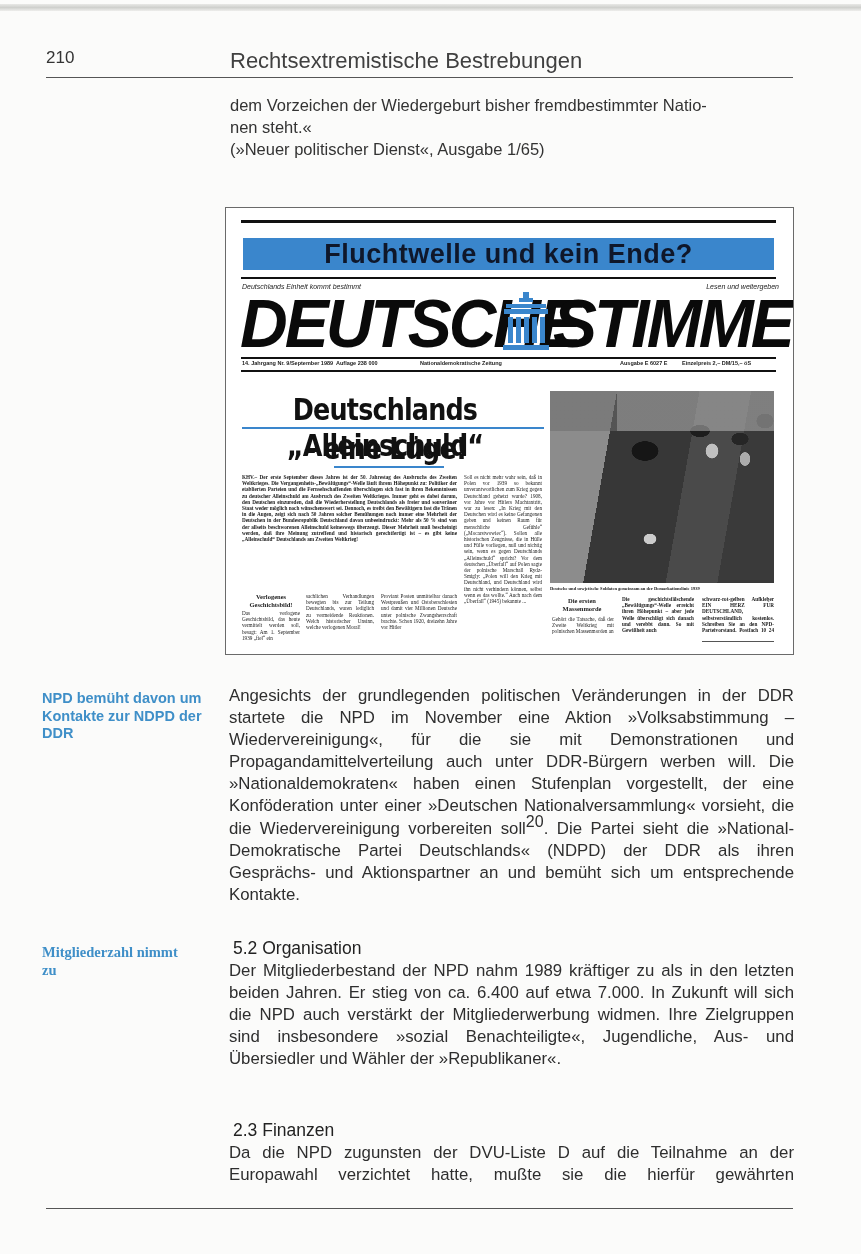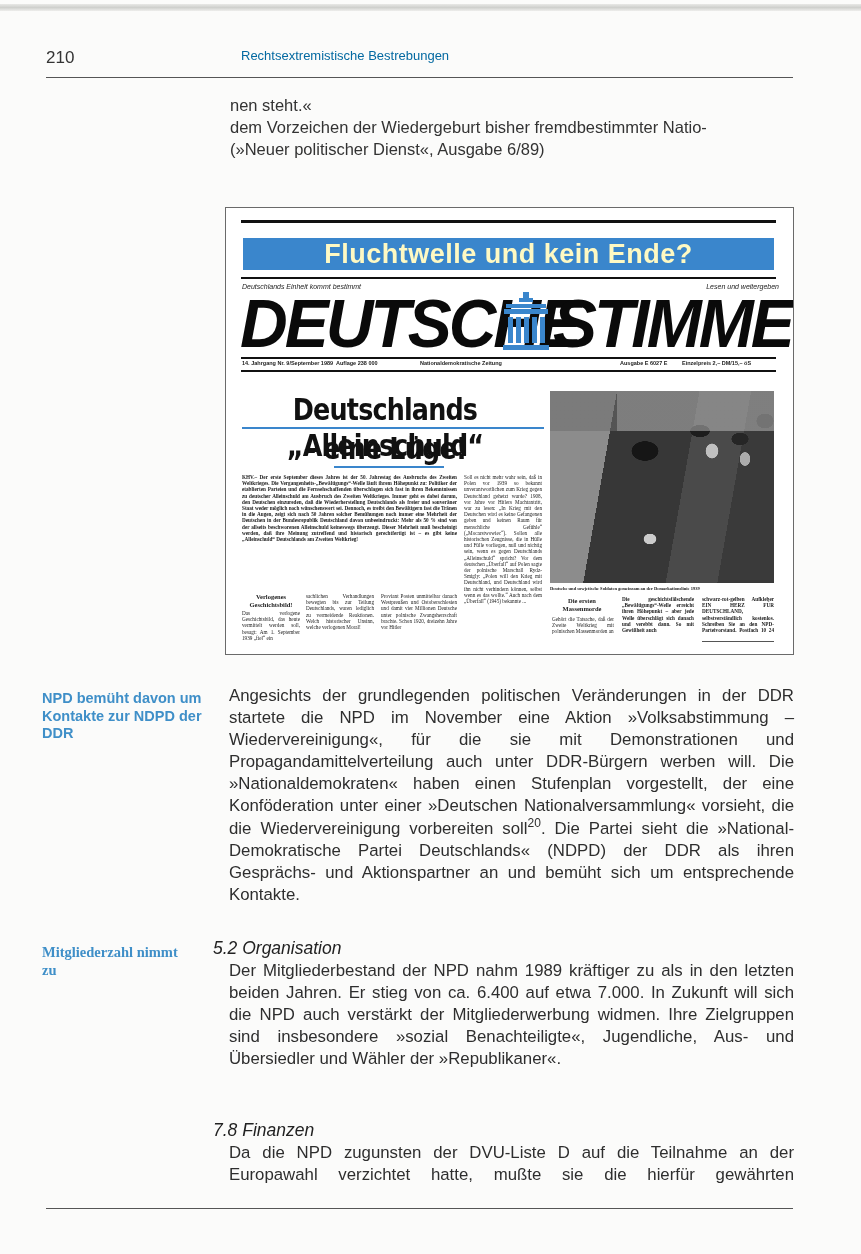--- a/index.html
+++ b/index.html
@@ -3,33 +3,33 @@
 <meta charset="utf-8">
 <style>
   html, body { margin: 0; padding: 0; }
   body {
     width: 861px; height: 1254px; background: #fbfbfa; position: relative; overflow: hidden;
     font-family: "Liberation Sans", sans-serif; color: #2a2a2a;
   }
   .scan-edge { position: absolute; left: 0; top: 4px; width: 861px; height: 7px;
     background: linear-gradient(#e8e8e6, #cfd0cd 50%, #eeeeec); }
   .page-num { position: absolute; left: 46px; top: 48px; font-size: 17px; color: #333; }
-  .running-head { position: absolute; left: 241px; top: 48px; font-size: 13px; color: #0369a1; }
+  .running-head { position: absolute; left: 230px; top: 48px; font-size: 22px; color: #404040; }
   .rule { position: absolute; left: 46px; width: 747px; height: 1px; background: #555; }
   .rule.top { top: 77px; }
   .rule.bottom { top: 1208px; }
   .quote { position: absolute; left: 230px; top: 94px; width: 560px; font-size: 16.5px; line-height: 22px; color: #333; }
   .quote p { margin: 0; }
 
   
   .clip { position: absolute; left: 225px; top: 207px; width: 567px; height: 446px;
     border: 1px solid #6a6a6a; background: #fff; overflow: hidden; }
   .np-rule { position: absolute; left: 15px; width: 535px; background: #111; }
   .banner { position: absolute; left: 17px; top: 30px; width: 531px; height: 32px; background: #3a86cc;
-    color: #fef9c3; font-weight: bold; font-size: 27px; line-height: 32px; text-align: center; letter-spacing: 0.5px; }
+    color: #0f172a; font-weight: bold; font-size: 27px; line-height: 32px; text-align: center; letter-spacing: 0.5px; }
   .slogan-l { position: absolute; left: 16px; top: 75px; font-size: 7px; font-style: italic; color: #222; }
   .slogan-r { position: absolute; right: 14px; top: 75px; font-size: 7px; font-style: italic; color: #222; }
   .masthead-l, .masthead-r { position: absolute; top: 80px; font-weight: bold; font-style: italic;
     font-size: 66px; line-height: 70px; color: #0a0a0a; letter-spacing: -3px; transform: scaleY(1.05); }
   .masthead-l { left: 14px; }
   .masthead-r { left: 327px; }
   .gate-icon { position: absolute; left: 276px; top: 82px; width: 48px; height: 64px; }
   .np-meta { position: absolute; top: 152px; font-size: 5.5px; font-weight: bold; color: #222; white-space: nowrap; }
   .headline { position: absolute; left: 0; width: 318px; text-align: center; font-weight: bold; color: #111;
     font-family: "DejaVu Sans", sans-serif; letter-spacing: -1px; }
@@ -55,36 +55,36 @@
   .photo-top { position: absolute; left: 324px; top: 183px; width: 224px; height: 40px;
     background: linear-gradient(90deg, #6d6d6d 0 30%, #b7b7b7 30% 100%); opacity: .55; }
   .caption { position: absolute; left: 324px; top: 378px; width: 224px; font-family: "Liberation Serif", serif;
     font-size: 4.5px; font-weight: bold; color: #222; }
 
   
   .margin-note { position: absolute; left: 42px; font-weight: bold; font-size: 14.5px; line-height: 17.5px; color: #3f8fc8; }
   .body-text { position: absolute; left: 229px; width: 565px; font-size: 16.8px; line-height: 22.1px; color: #2e2e2e;
     text-align: justify; }
   .body-text p { margin: 0; }
-  .section-head { position: absolute; left: 213px; font-size: 17.5px; color: #222; font-style: italic; }
-  sup { font-size: 12px; line-height: 0; }
+  .section-head { position: absolute; left: 233px; font-size: 17.5px; color: #222; }
+  sup { font-size: 16px; line-height: 0; }
 </style>
 </head>
 <body>
 
 <div class="scan-edge"></div>
 
 <div class="page-num">210</div>
 <div class="running-head">Rechtsextremistische Bestrebungen</div>
 <div class="rule top"></div>
 
 <div class="quote">
+  <p>dem Vorzeichen der Wiedergeburt bisher fremdbestimmter Natio-</p>
   <p>nen steht.«</p>
-  <p>dem Vorzeichen der Wiedergeburt bisher fremdbestimmter Natio-</p>
-  <p>(»Neuer politischer Dienst«, Ausgabe 6/89)</p>
+  <p>(»Neuer politischer Dienst«, Ausgabe 1/65)</p>
 </div>
 
 <div class="clip">
   <div class="np-rule" style="top:12px;height:3px;"></div>
   <div class="banner">Fluchtwelle und kein Ende?</div>
   <div class="np-rule" style="top:69px;height:2px;"></div>
   <div class="slogan-l">Deutschlands Einheit kommt bestimmt</div>
   <div class="slogan-r">Lesen und weitergeben</div>
   <div class="masthead-l">DEUTSCHE</div>
   <svg class="gate-icon" viewBox="0 0 48 64">
@@ -139,18 +139,18 @@
 <div class="body-text" style="top:685px;">
   <p><span>Angesichts der grundlegenden politischen Veränderungen in der DDR startete die NPD im November eine Aktion »Volksabstimmung – Wiedervereinigung«, für die sie mit Demonstrationen und Propagandamittelverteilung auch unter DDR-Bürgern werben will. Die »Nationaldemokraten« haben einen Stufenplan vorgestellt, der eine Konföderation unter einer »Deutschen Nationalversammlung« vorsieht, die die Wiedervereinigung vorbereiten soll</span><sup>20</sup><span>. Die Partei sieht die »National-Demokratische Partei Deutschlands« (NDPD) der DDR als ihren Gesprächs- und Aktionspartner an und bemüht sich um entsprechende Kontakte.</span></p>
 </div>
 
 <div class="section-head" style="top:938px;">5.2 Organisation</div>
 <div class="margin-note" style="top:944px;width:140px;font-family:Liberation Serif, serif;">Mitgliederzahl nimmt zu</div>
 <div class="body-text" style="top:960px;">
   <p>Der Mitgliederbestand der NPD nahm 1989 kräftiger zu als in den letzten beiden Jahren. Er stieg von ca. 6.400 auf etwa 7.000. In Zukunft will sich  die NPD auch verstärkt der Mitgliederwerbung widmen. Ihre Zielgruppen sind insbesondere »sozial Benachteiligte«, Jugendliche, Aus- und Übersiedler und Wähler der »Republikaner«.</p>
 </div>
 
-<div class="section-head" style="top:1120px;">7.8 Finanzen</div>
+<div class="section-head" style="top:1120px;">2.3 Finanzen</div>
 <div class="body-text" style="top:1142px;text-align-last:justify;">
   <p>Da die NPD zugunsten der DVU-Liste D auf die Teilnahme an der Europawahl verzichtet hatte, mußte sie die hierfür gewährten</p>
 </div>
 
 <div class="rule bottom"></div>
 
 </body></html>

